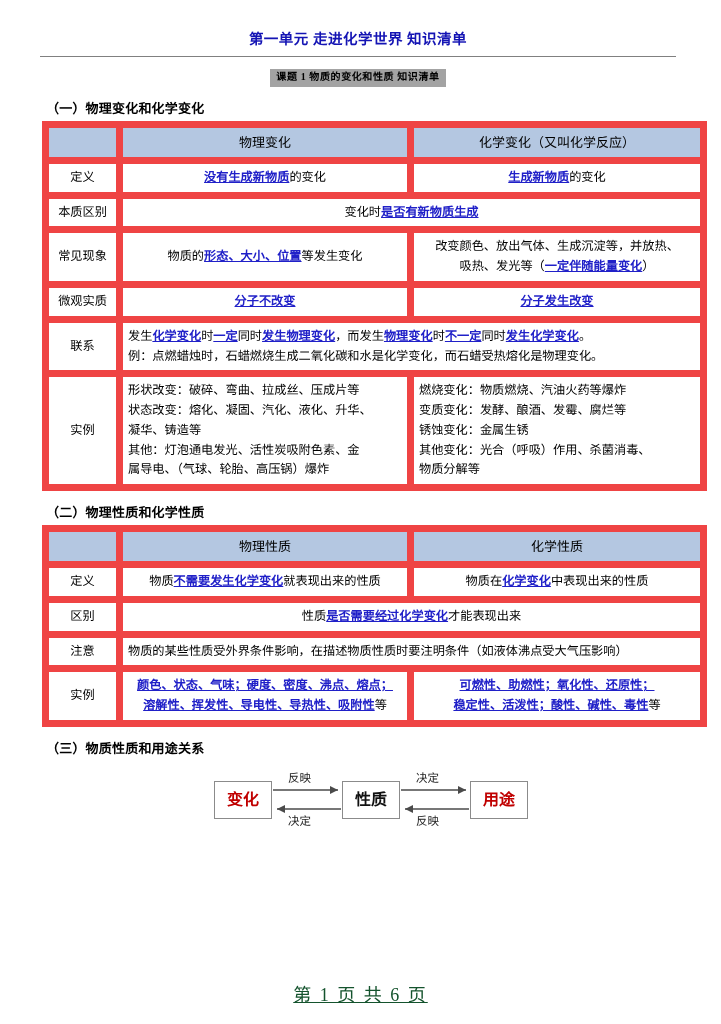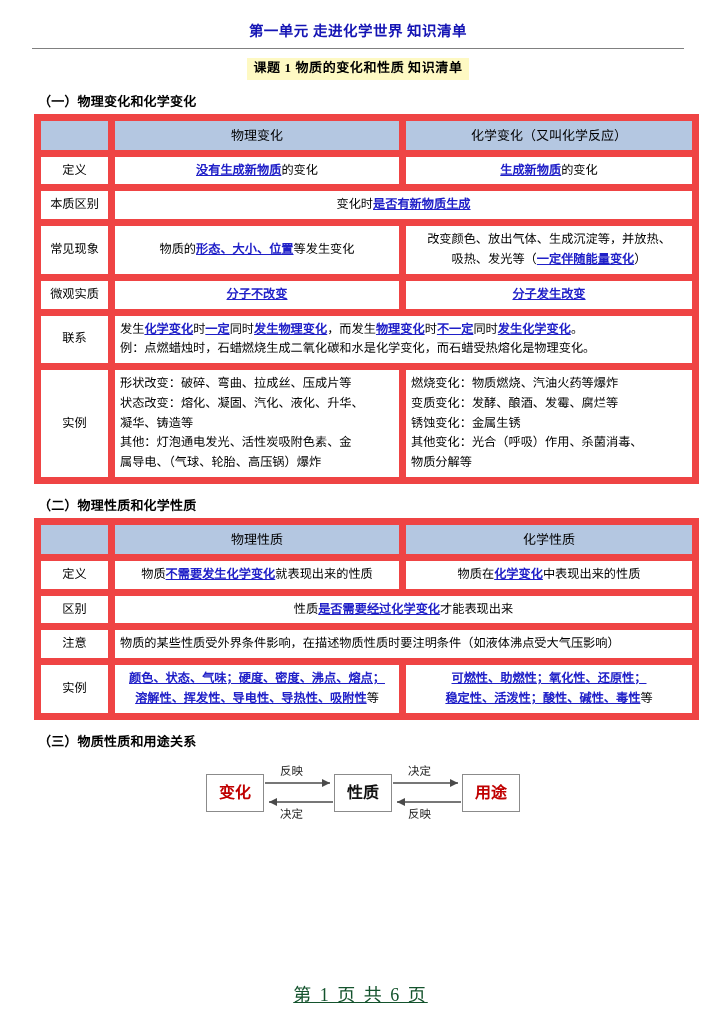--- a/index.html
+++ b/index.html
@@ -14,21 +14,21 @@
     position: relative;
     font-family: "Liberation Serif", "DejaVu Serif", serif;
     color: #000000;
     overflow: hidden;
   }
   .page {
     position: absolute;
     left: 0; top: 0;
     width: 716px;
     height: 1024px;
-    padding: 4px;
+    padding: 12px;
     box-sizing: border-box;
   }
 
   
   .doc-title {
     text-align: center;
     font-size: 14.5px;
     font-weight: bold;
     color: #1414b4;
     letter-spacing: .5px;
@@ -40,24 +40,24 @@
     border: 0;
     border-top: 1.6px solid #808080;
     height: 0;
   }
   .lesson-title-wrap {
     text-align: center;
     margin-top: 9px;
   }
   .lesson-title {
     display: inline-block;
-    background: #fef9c3;
+    background: #a3a3a3;
     color: #000000;
     font-weight: bold;
-    font-size: 13px;
+    font-size: 10px;
     padding: 2px 6px 3px 6px;
     letter-spacing: .6px;
     line-height: 1.25;
   }
 
   
   .sec-head {
     font-size: 13px;
     font-weight: bold;
     margin: 11px 0 4px 34px;

